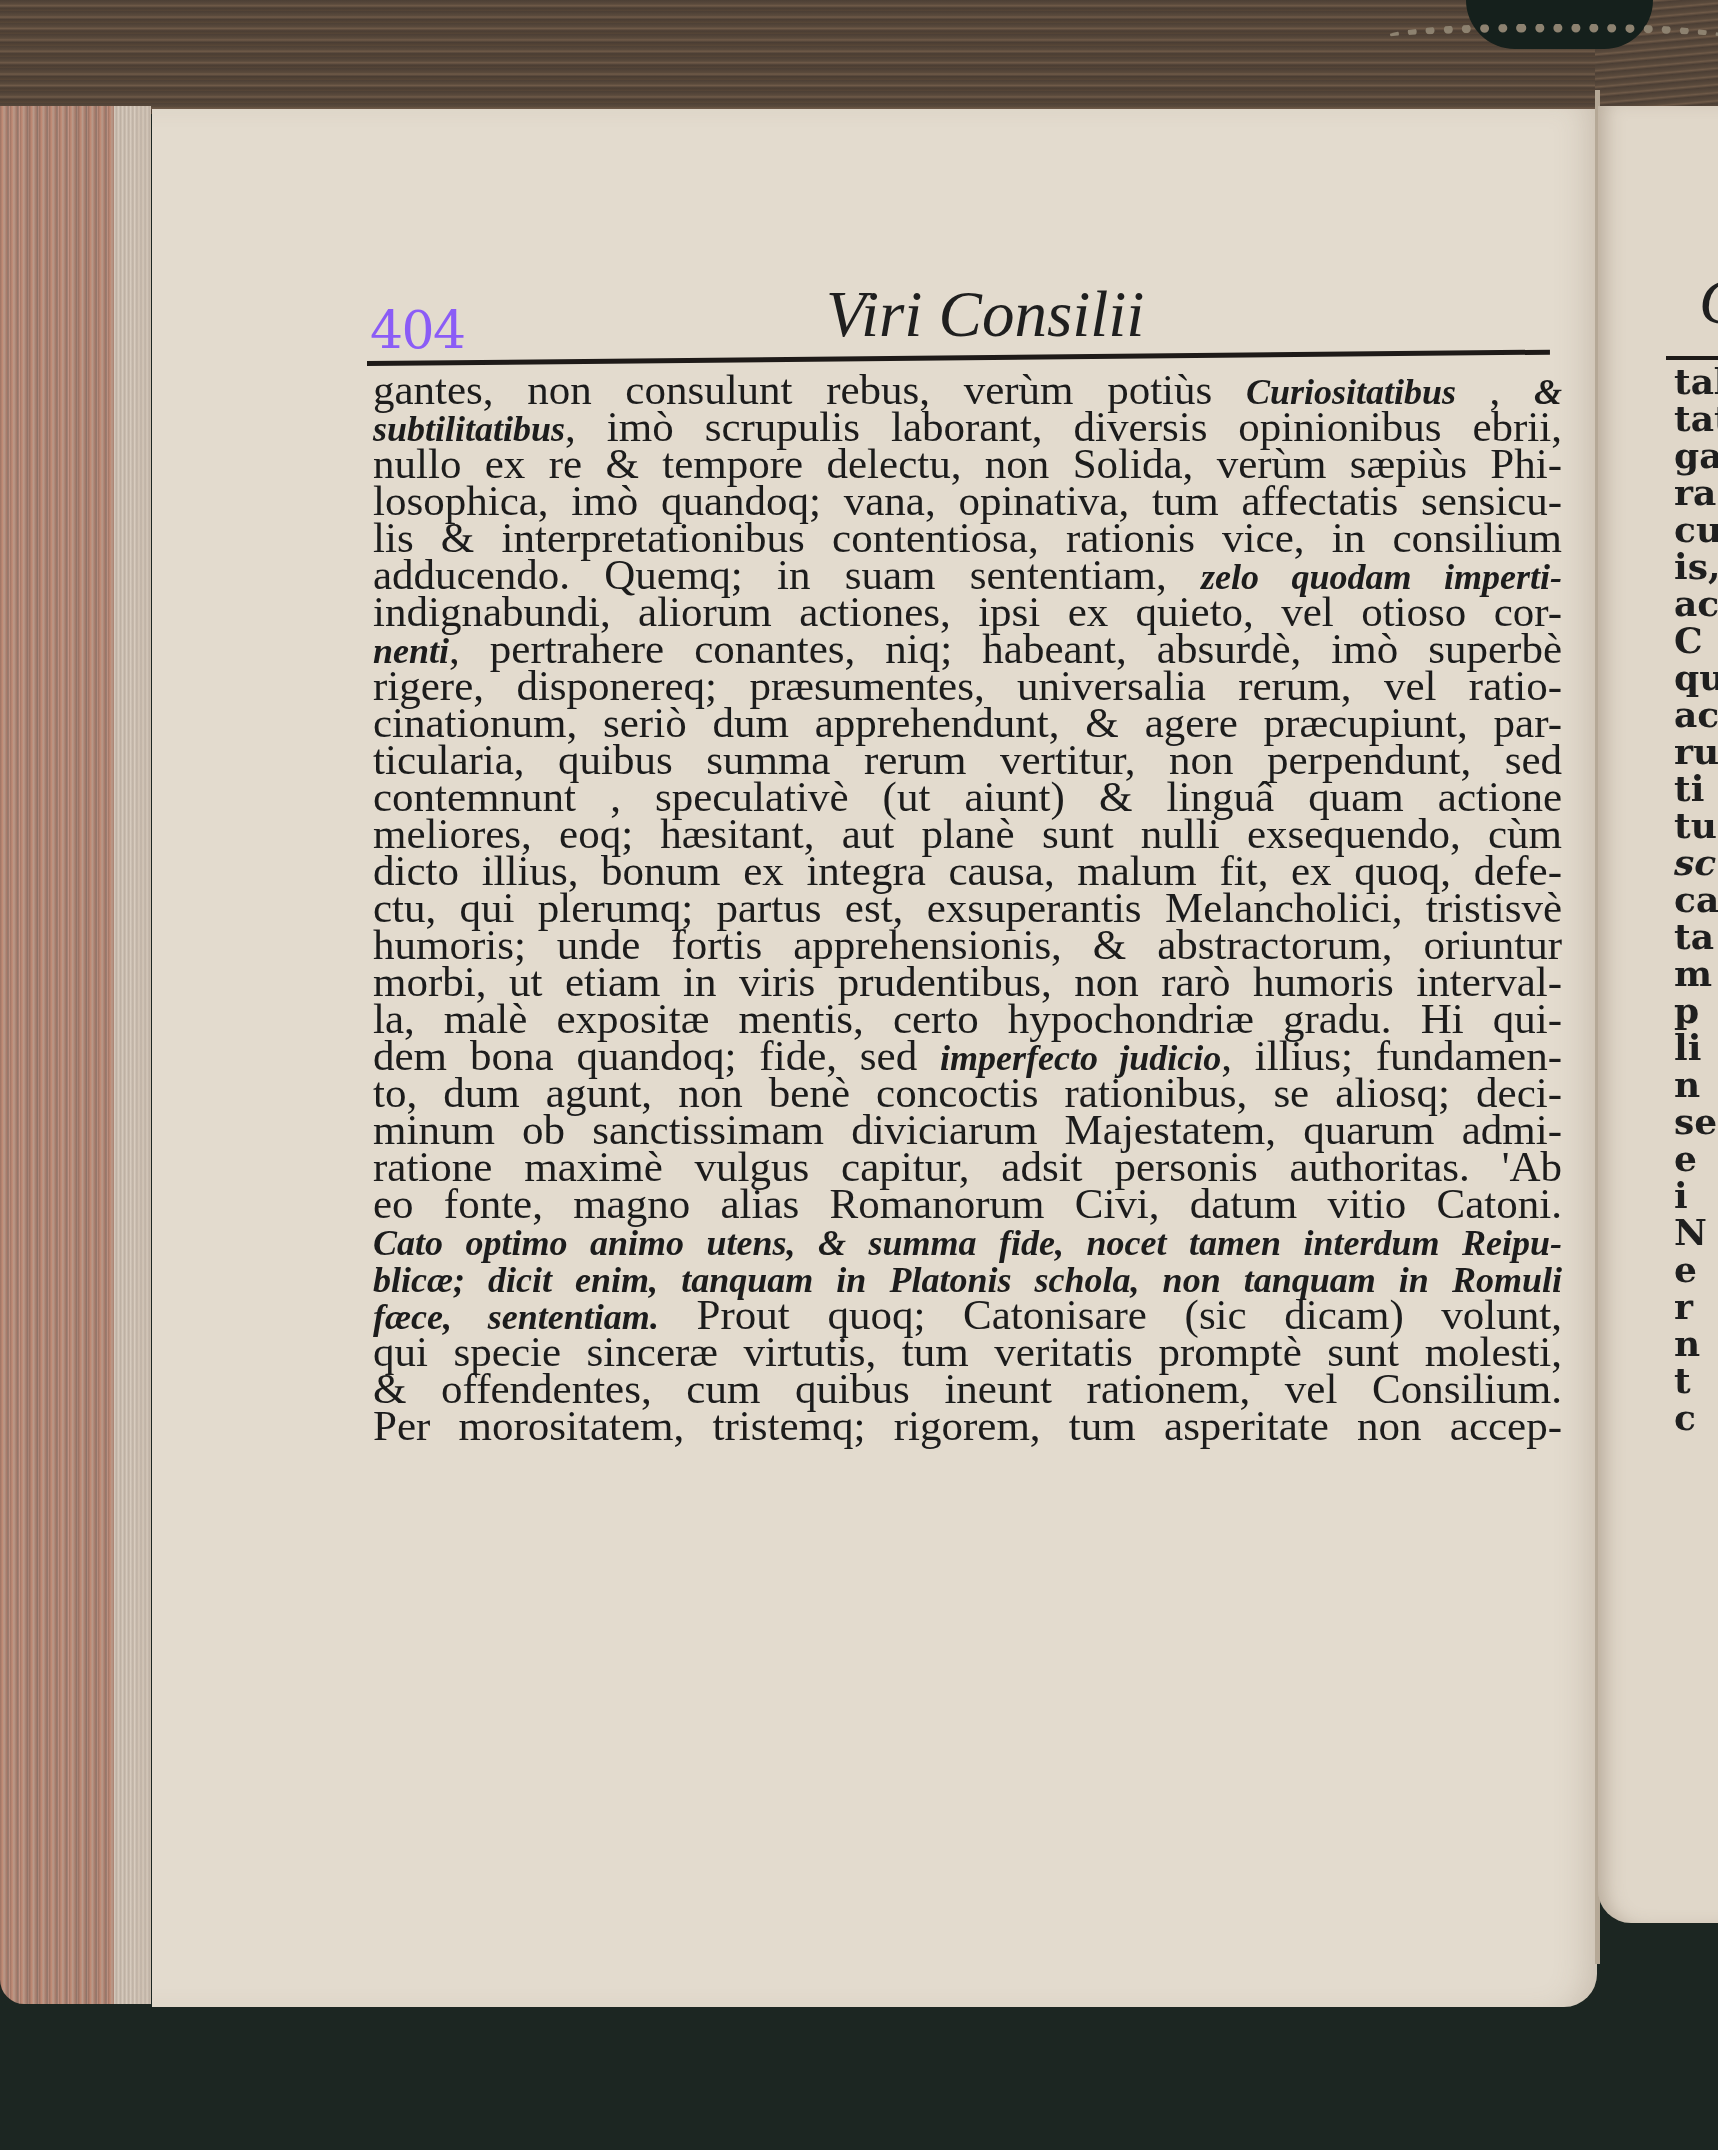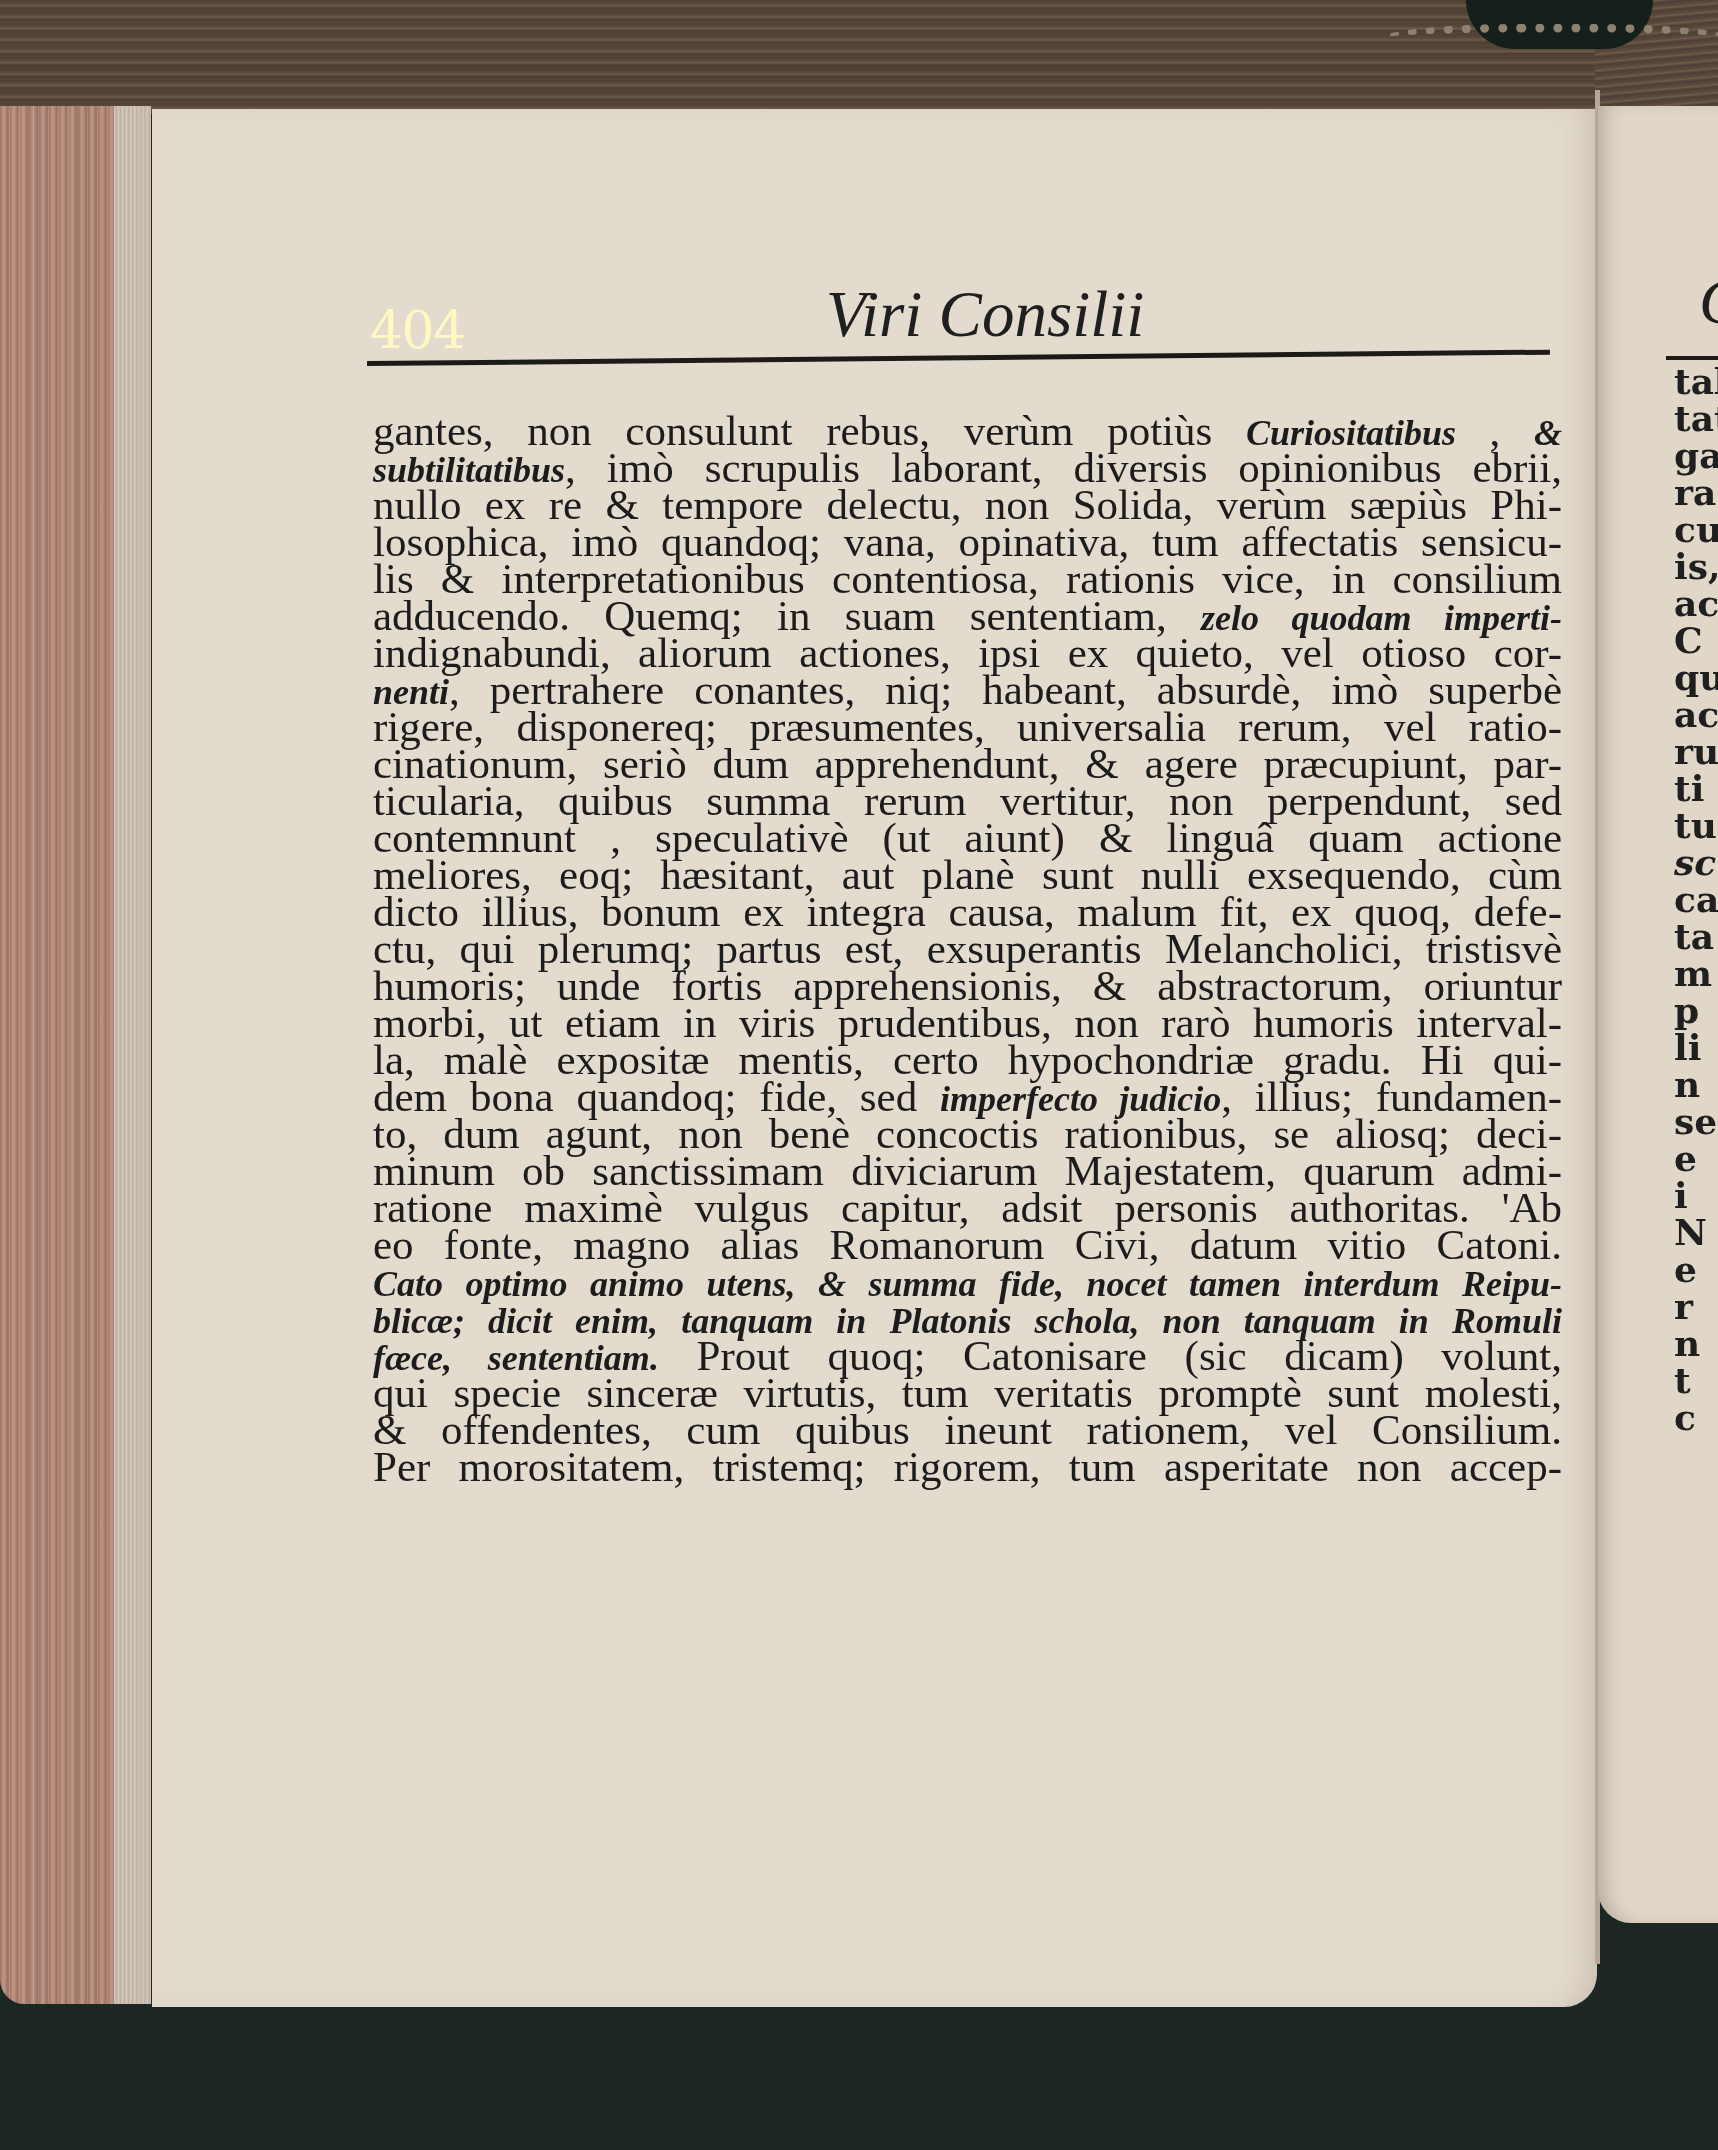--- a/index.html
+++ b/index.html
@@ -15,24 +15,24 @@
     border-bottom-left-radius:24.4px;}
   .page-block-inner{position:absolute;left:114px;top:106px;width:37px;height:1898px;
     background:repeating-linear-gradient(90deg,#d8ccbf 0px,#bdb0a3 2.4px,#d2c4b5 4.1px);}
   .page{position:absolute;left:152px;top:109px;width:1445px;height:1898px;
     background:#e3dbce;border-bottom-right-radius:33px;
     box-shadow:inset -24.4px 0 33px -16.3px rgba(120,100,80,0.25);}
   .facing-page{position:absolute;left:1598px;top:106px;width:121px;height:1817px;
     background:#e0d7c9;border-bottom-left-radius:33px;box-shadow:inset 14.7px 0 19.6px -8.1px rgba(110,90,70,0.35);}
   .gutter{position:absolute;left:1595px;top:90px;width:4.9px;height:1874px;background:#b5a896;}
   .running-head{position:absolute;left:370px;top:277px;width:1181px;height:90px;}
-  .page-number{position:absolute;left:0;top:23px;font-size:52px;color:#fef9c3;font-family:"DejaVu Serif",serif;letter-spacing:-1.6px;}
+  .page-number{position:absolute;left:0;top:23px;font-size:52px;color:#8b5cf6;font-family:"DejaVu Serif",serif;letter-spacing:-1.6px;}
   .header-title{position:absolute;left:456px;top:0px;font-size:65px;font-style:italic;color:#1f1f1f;font-family:"Liberation Serif",serif;text-align:center;}
   .head-rule{position:absolute;left:367px;top:361px;width:1183px;height:4.9px;background:#1e1a18;transform:rotate(-0.55deg);transform-origin:left;}
-  .body-text{position:absolute;left:373px;top:371px;width:1189px;color:#1c1c1c;font-family:"Liberation Serif",serif;font-size:43px;margin-top:41px;}
+  .body-text{position:absolute;left:373px;top:371px;width:1189px;color:#1c1c1c;font-family:"Liberation Serif",serif;font-size:43px;}
   .line{height:37px;line-height:37px;white-space:nowrap;text-align:justify;text-align-last:justify;}
   .line.last{text-align:right;text-align-last:right;padding-right:41px;}
   .it{font-style:italic;font-size:36px;font-weight:bold;}
   .catchword{margin-top:4.9px;}
   .facing-head{position:absolute;left:1699px;top:265px;font-size:64px;font-style:italic;color:#1f1f1f;font-family:"Liberation Serif",serif;}
   .facing-rule{position:absolute;left:1666px;top:356px;width:57px;height:4.1px;background:#1e1a18;}
   .facing-text{position:absolute;left:1674px;top:363px;font-family:"DejaVu Serif",serif;font-weight:bold;font-size:36px;color:#1f1f1f;}
   .facing-text div{height:37px;line-height:37px;white-space:nowrap;}
   .facing-text .fit{font-style:italic;}
 </style>

